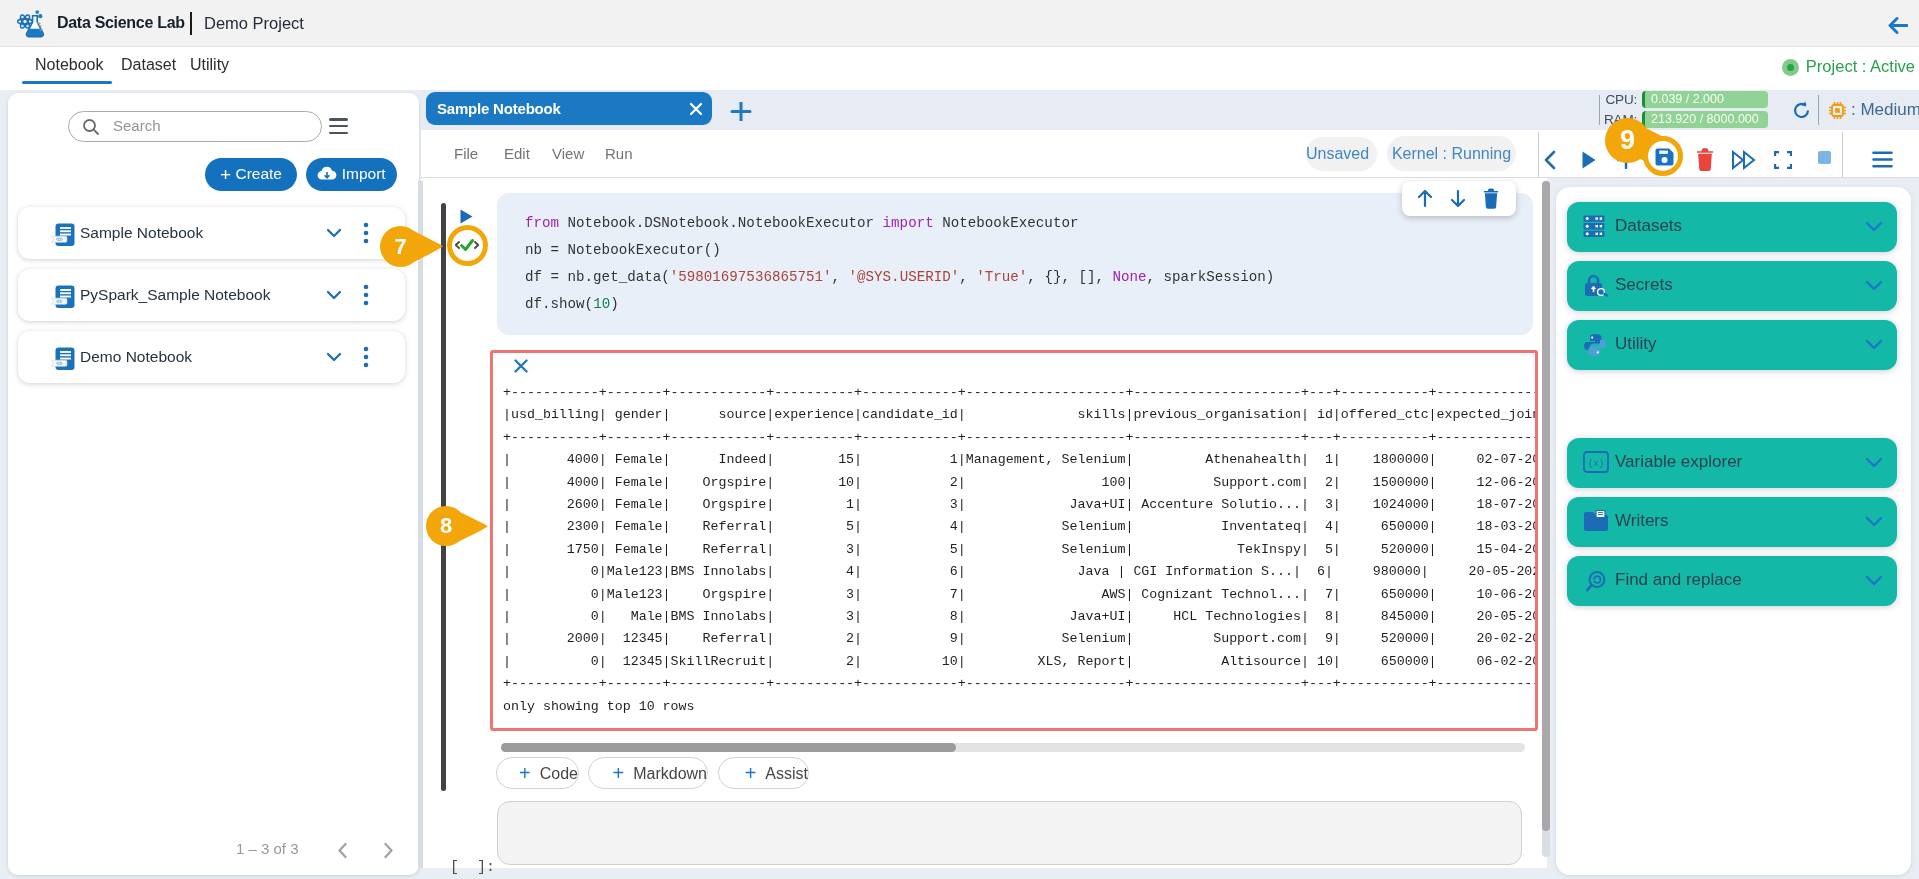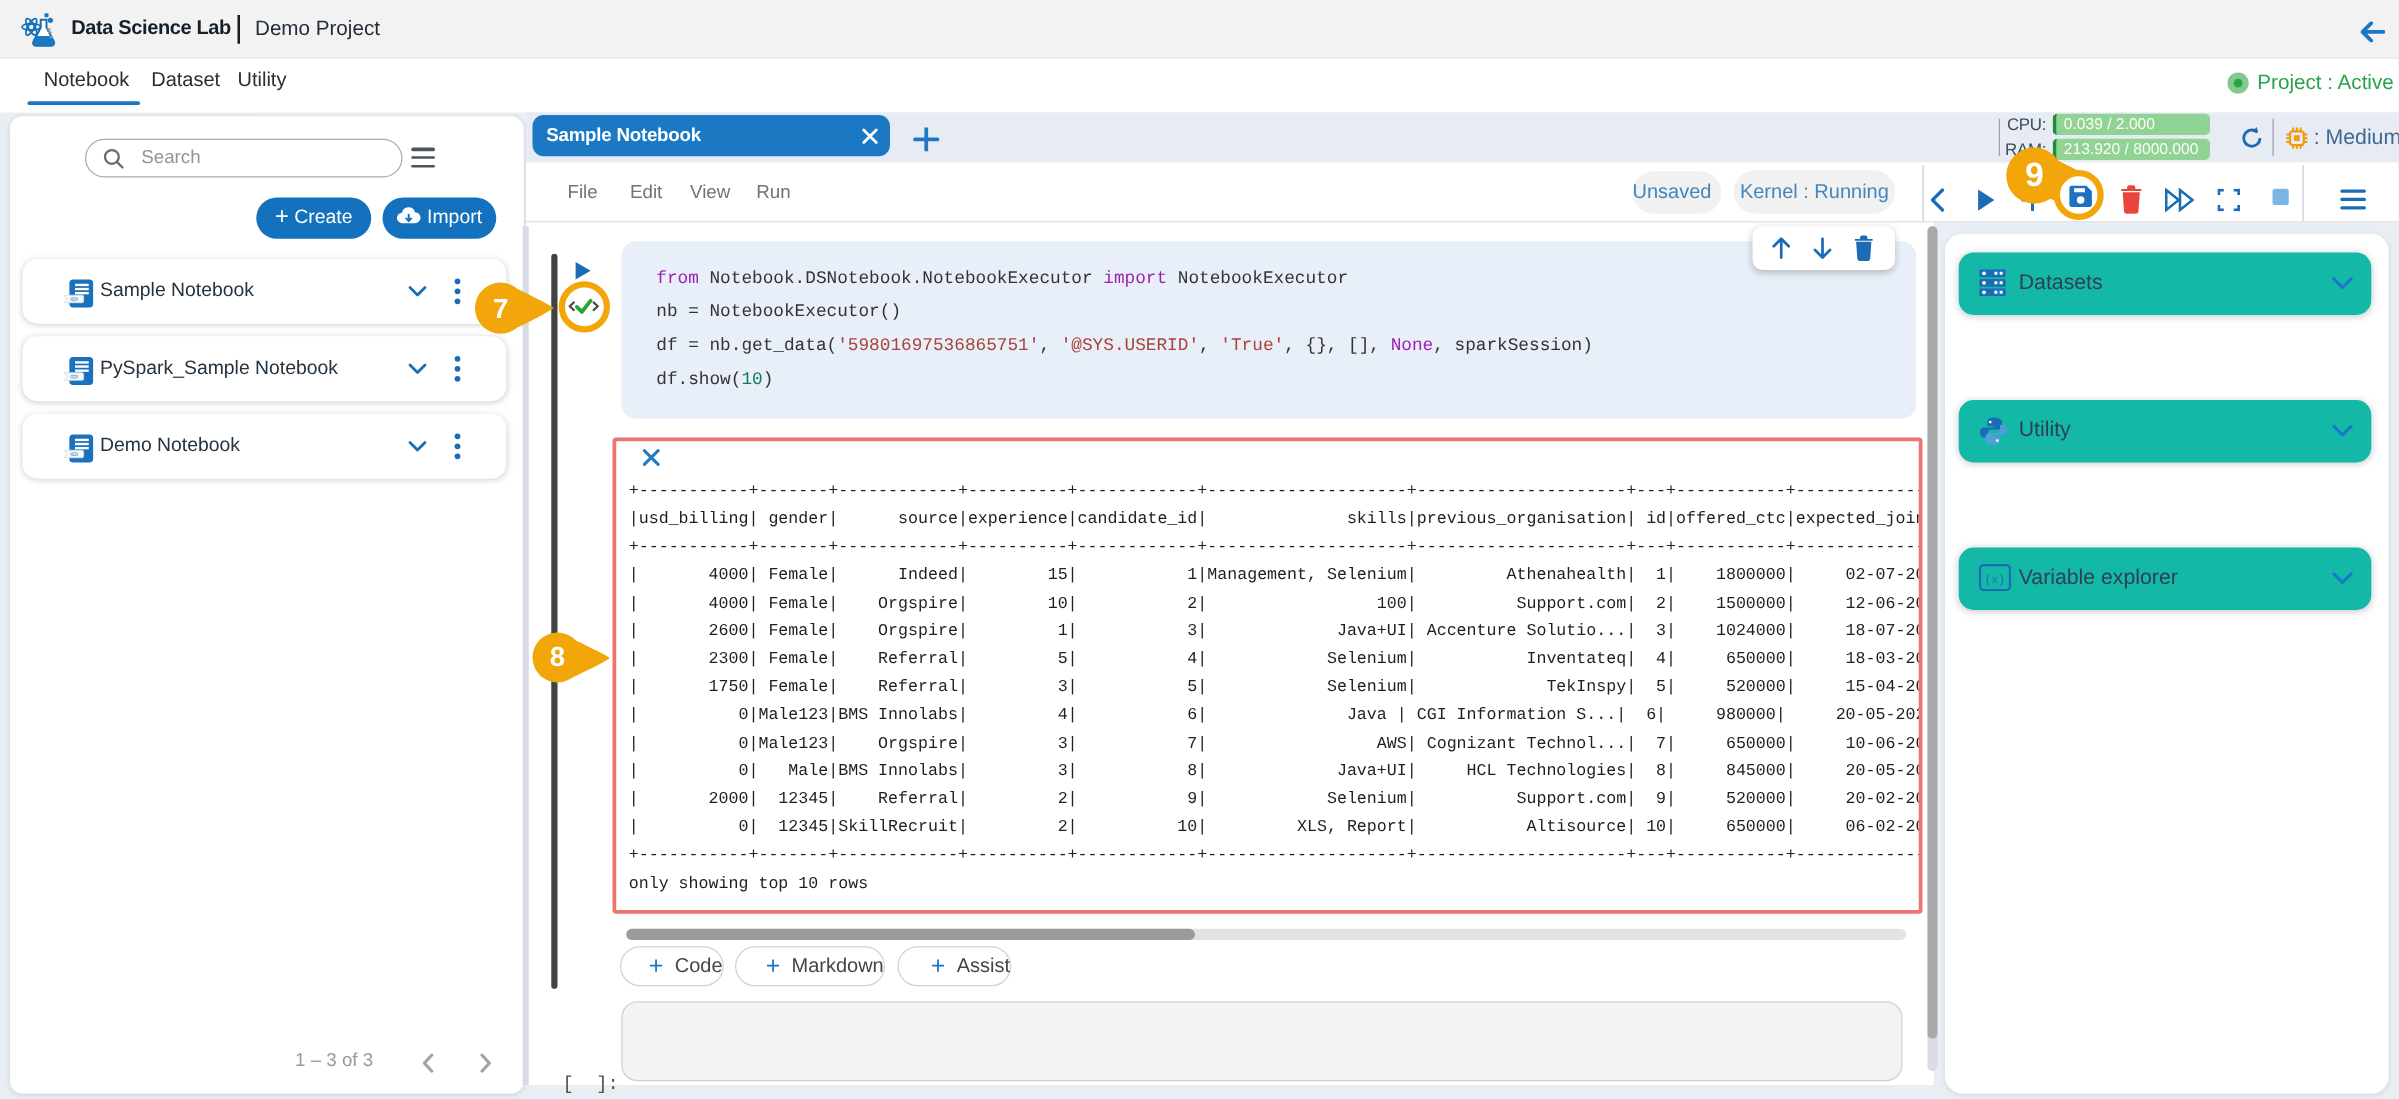--- a/index.html
+++ b/index.html
@@ -366,38 +366,74 @@
           <circle cx="4.2" cy="18.8" r="1.5"></circle>
           <rect x="12.5" y="17.6" width="2.4" height="2.4"></rect>
           <rect x="16.7" y="17.6" width="2.4" height="2.4"></rect>
         </g>
     </svg>
     <div class="lbl">Datasets</div>
     <svg class="chev" width="18" height="11" viewBox="0 0 18 11">
         <path d="M2 2 L9 9 L16 2" stroke="#1c76c8" stroke-width="2.4" fill="none" stroke-linecap="round" stroke-linejoin="round"></path>
       </svg>
   </div>
+  <div class="rcard abs" style="top:74px">
+    <svg class="ric" width="26" height="24" viewBox="0 0 26 24">
+      <rect x="2" y="9" width="17" height="13" rx="2" fill="#1b6cb5"></rect>
+      <path d="M6 9 V6.5 a4.5 4.5 0 0 1 9 0 V9" stroke="#1b6cb5" stroke-width="2.6" fill="none"></path>
+      <path d="M10.5 13 v5 M8.6 15 l1.9 -2 l1.9 2" stroke="#fff" stroke-width="1.6" fill="none"></path>
+      <circle cx="18" cy="18" r="3.4" fill="#1b6cb5" stroke="#fff" stroke-width="1.4"></circle>
+      <path d="M20.5 19.5 L25 22" stroke="#1b6cb5" stroke-width="2.4"></path>
+    </svg>
+    <div class="lbl">Secrets</div>
+    <svg class="chev" width="18" height="11" viewBox="0 0 18 11">
+        <path d="M2 2 L9 9 L16 2" stroke="#1c76c8" stroke-width="2.4" fill="none" stroke-linecap="round" stroke-linejoin="round"></path>
+      </svg>
+  </div>
   <div class="rcard abs" style="top:133px">
     <svg class="ric" width="24" height="24" viewBox="0 0 24 24">
       <path d="M12 1 c-3 0 -5 1.2 -5 3.2 V8 h5 v1 H4.2 C2 9 1 11 1 13 s1 4 3.2 4 H7 v-2.8 c0 -2 1.6 -3.6 3.6 -3.6 h4.8 c1.8 0 3.2 -1.4 3.2 -3.2 V4.2 C18.6 2.2 15 1 12 1 z" fill="#1b6cb5"></path>
       <path d="M12 23 c3 0 5 -1.2 5 -3.2 V16 h-5 v-1 h7.8 C22 15 23 13 23 11 s-1 -4 -3.2 -4 H17 v2.8 c0 2 -1.6 3.6 -3.6 3.6 H8.6 c-1.8 0 -3.2 1.4 -3.2 3.2 v4.6 C5.4 21.8 9 23 12 23 z" fill="#4d9fd6"></path>
       <circle cx="9.2" cy="4.6" r="1.1" fill="#fff"></circle>
         <circle cx="14.8" cy="19.4" r="1.1" fill="#fff"></circle>
     </svg>
     <div class="lbl">Utility</div>
     <svg class="chev" width="18" height="11" viewBox="0 0 18 11">
         <path d="M2 2 L9 9 L16 2" stroke="#1c76c8" stroke-width="2.4" fill="none" stroke-linecap="round" stroke-linejoin="round"></path>
       </svg>
   </div>
   <div class="rcard abs" style="top:251px">
     <svg class="ric" width="26" height="22" viewBox="0 0 26 22">
       <rect x="1" y="1" width="24" height="20" rx="3" fill="none" stroke="#1b6cb5" stroke-width="1.8"></rect>
       <text x="13" y="15" font-size="9" fill="#1b6cb5" text-anchor="middle" font-family="Liberation Mono">(x)</text>
     </svg>
     <div class="lbl">Variable explorer</div>
+    <svg class="chev" width="18" height="11" viewBox="0 0 18 11">
+        <path d="M2 2 L9 9 L16 2" stroke="#1c76c8" stroke-width="2.4" fill="none" stroke-linecap="round" stroke-linejoin="round"></path>
+      </svg>
+  </div>
+  <div class="rcard abs" style="top:310px">
+    <svg class="ric" width="26" height="23" viewBox="0 0 26 23">
+      <path d="M1 4 a2 2 0 0 1 2 -2 h7 l2.5 3 H23 a2 2 0 0 1 2 2 v12 a2 2 0 0 1 -2 2 H3 a2 2 0 0 1 -2 -2 z" fill="#1b6cb5"></path>
+      <rect x="13" y="0.5" width="9" height="7" rx="1" fill="#fff" stroke="#1b6cb5" stroke-width="1.2"></rect>
+      <path d="M15 2.5 h5 M15 4.5 h5" stroke="#1b6cb5" stroke-width="0.9"></path>
+    </svg>
+    <div class="lbl">Writers</div>
+    <svg class="chev" width="18" height="11" viewBox="0 0 18 11">
+        <path d="M2 2 L9 9 L16 2" stroke="#1c76c8" stroke-width="2.4" fill="none" stroke-linecap="round" stroke-linejoin="round"></path>
+      </svg>
+  </div>
+  <div class="rcard abs" style="top:369px">
+    <svg class="ric" width="26" height="25" viewBox="0 0 26 25">
+      <circle cx="14" cy="10.5" r="7.4" fill="none" stroke="#1b6cb5" stroke-width="2"></circle>
+      <path d="M10.8 10.5 a3.4 3.4 0 1 1 1.2 2.6" fill="none" stroke="#1b6cb5" stroke-width="1.7"></path>
+      <path d="M12.8 11.2 L11.9 13.5 L9.8 12.3 Z" fill="#1b6cb5"></path>
+      <path d="M8.6 16.2 L4.2 21.2" stroke="#1b6cb5" stroke-width="2.6" stroke-linecap="round"></path>
+    </svg>
+    <div class="lbl">Find and replace</div>
     <svg class="chev" width="18" height="11" viewBox="0 0 18 11">
         <path d="M2 2 L9 9 L16 2" stroke="#1c76c8" stroke-width="2.4" fill="none" stroke-linecap="round" stroke-linejoin="round"></path>
       </svg>
   </div>
 </div>
 
 <div class="callout abs" style="left:380px; top:226px; width:41px; height:41px; font-size:22px; line-height:41px;">7</div>
 <svg class="abs" style="left:412px; top:230px" width="32" height="33" viewBox="0 0 32 33">
     <path d="M2 1 C12 6 24 12 31 16.3 C24 21 12 27 2 32 Z" fill="#f2a60a"></path>
   </svg>

